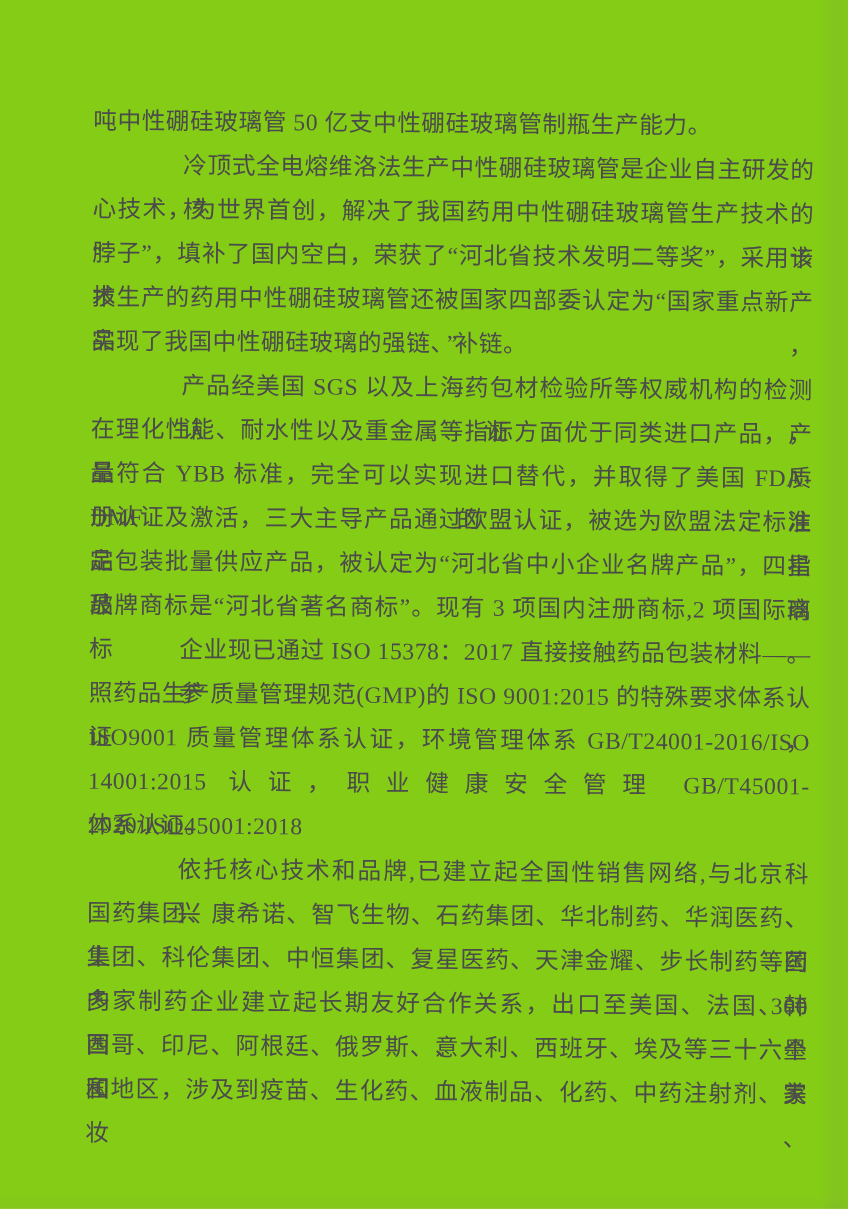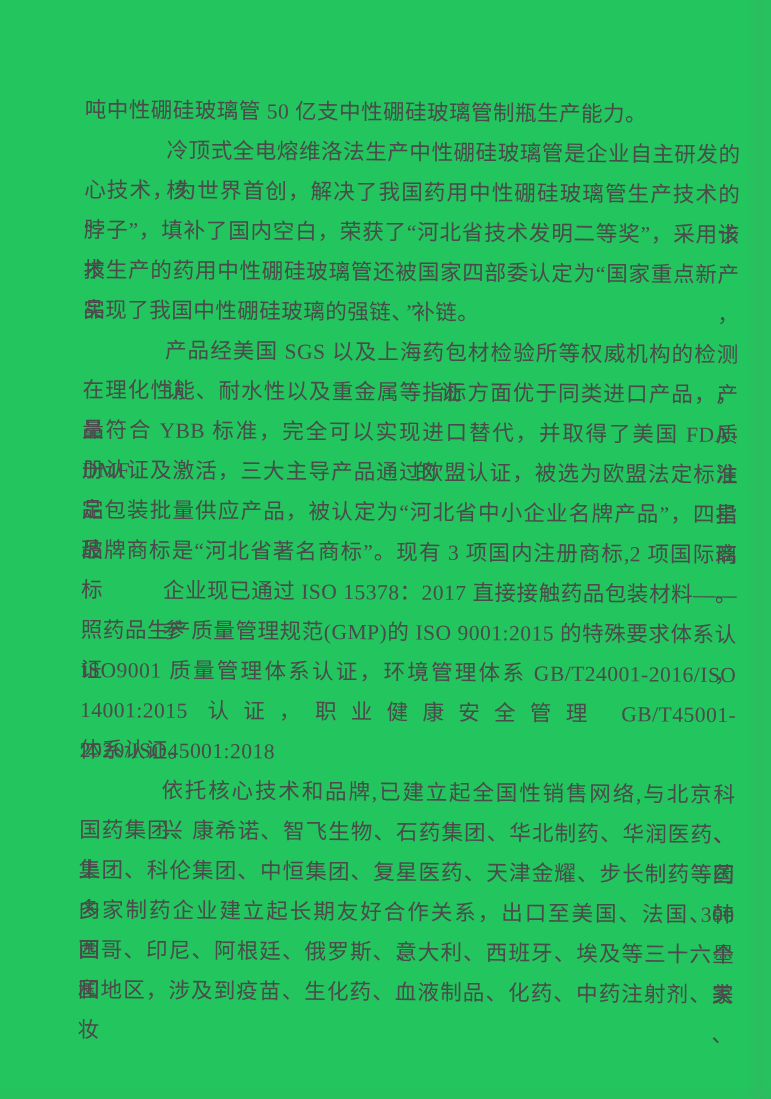--- a/index.html
+++ b/index.html
@@ -63,21 +63,21 @@
     text-align-last: justify;
     text-justify: inter-character;
   }
   .line.indent {
     padding-left: 82px;
   }
 </style>
 </head>
 <body>
 
-<div class="page" style="background: #22c55e;">
+<div class="page" style="background: #84cc16;">
   <div class="edge-right"></div>
   <div class="edge-bottom"></div>
   <div class="textblock" style="color: rgb(75, 75, 75);">
       <div class="line">吨中性硼硅玻璃管 50 亿支中性硼硅玻璃管制瓶生产能力。</div>
       <div class="line indent justify">冷顶式全电熔维洛法生产中性硼硅玻璃管是企业自主研发的核</div>
       <div class="line justify">心技术，为世界首创，解决了我国药用中性硼硅玻璃管生产技术的“卡</div>
       <div class="line justify">脖子”，填补了国内空白，荣获了“河北省技术发明二等奖”，采用该技</div>
       <div class="line justify">术生产的药用中性硼硅玻璃管还被国家四部委认定为“国家重点新产品”，</div>
       <div class="line">实现了我国中性硼硅玻璃的强链、补链。</div>
       <div class="line indent justify">产品经美国 SGS 以及上海药包材检验所等权威机构的检测认证，</div>

